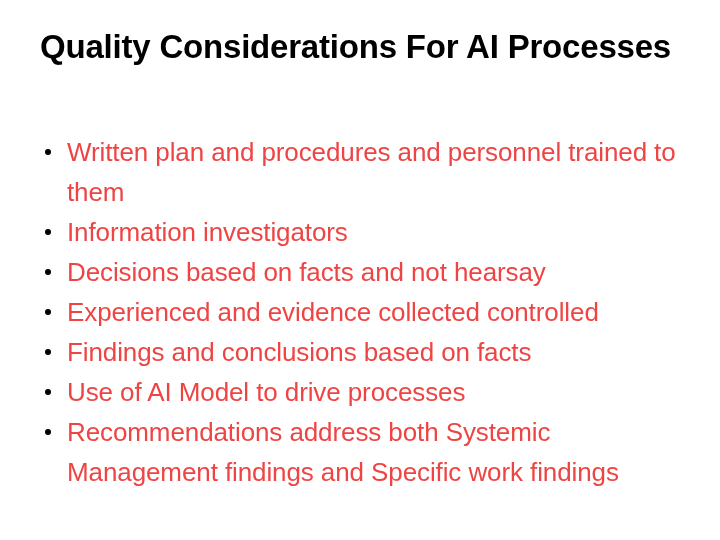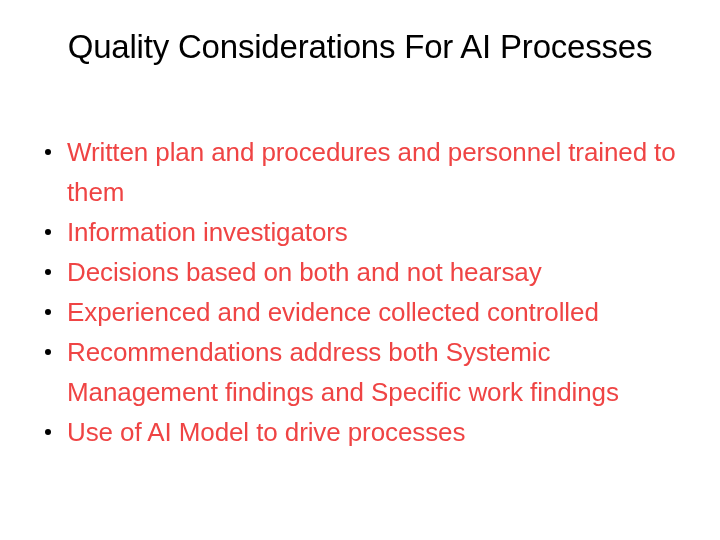--- a/index.html
+++ b/index.html
@@ -21,24 +21,23 @@
     height: 540px;
     background: #ffffff;
     box-sizing: border-box;
   }
 
   .slide-title {
     position: absolute;
     left: 40px;
     top: 26px;
     width: 640px;
-    text-align: center;
     font-size: 33px;
     line-height: 41px;
-    font-weight: 400;
+    font-weight: 700;
     letter-spacing: -0.2px;
     color: #000000;
     white-space: pre-line;
   }
 
   .bullet-body {
     position: absolute;
     left: 32px;
     top: 132px;
     width: 660px;
@@ -82,34 +81,38 @@
       <span class="bullet-text">Written plan and procedures and personnel trained to them</span>
     </div>
 
     <div class="bullet-item">
       <span class="bullet-dot"></span>
       <span class="bullet-text">Information investigators</span>
     </div>
 
     <div class="bullet-item">
       <span class="bullet-dot"></span>
-      <span class="bullet-text">Decisions based on both and not hearsay</span>
+      <span class="bullet-text">Decisions based on facts and not hearsay</span>
     </div>
 
     <div class="bullet-item">
       <span class="bullet-dot"></span>
       <span class="bullet-text">Experienced and evidence collected controlled</span>
     </div>
 
-
     <div class="bullet-item">
       <span class="bullet-dot"></span>
-      <span class="bullet-text">Recommendations address both Systemic Management findings and Specific work findings</span>
+      <span class="bullet-text">Findings and conclusions based on facts</span>
     </div>
 
     <div class="bullet-item">
       <span class="bullet-dot"></span>
       <span class="bullet-text">Use of AI Model to drive processes</span>
     </div>
 
+    <div class="bullet-item">
+      <span class="bullet-dot"></span>
+      <span class="bullet-text">Recommendations address both Systemic Management findings and Specific work findings</span>
+    </div>
+
   </div>
 
 </div>
 
 </body></html>

